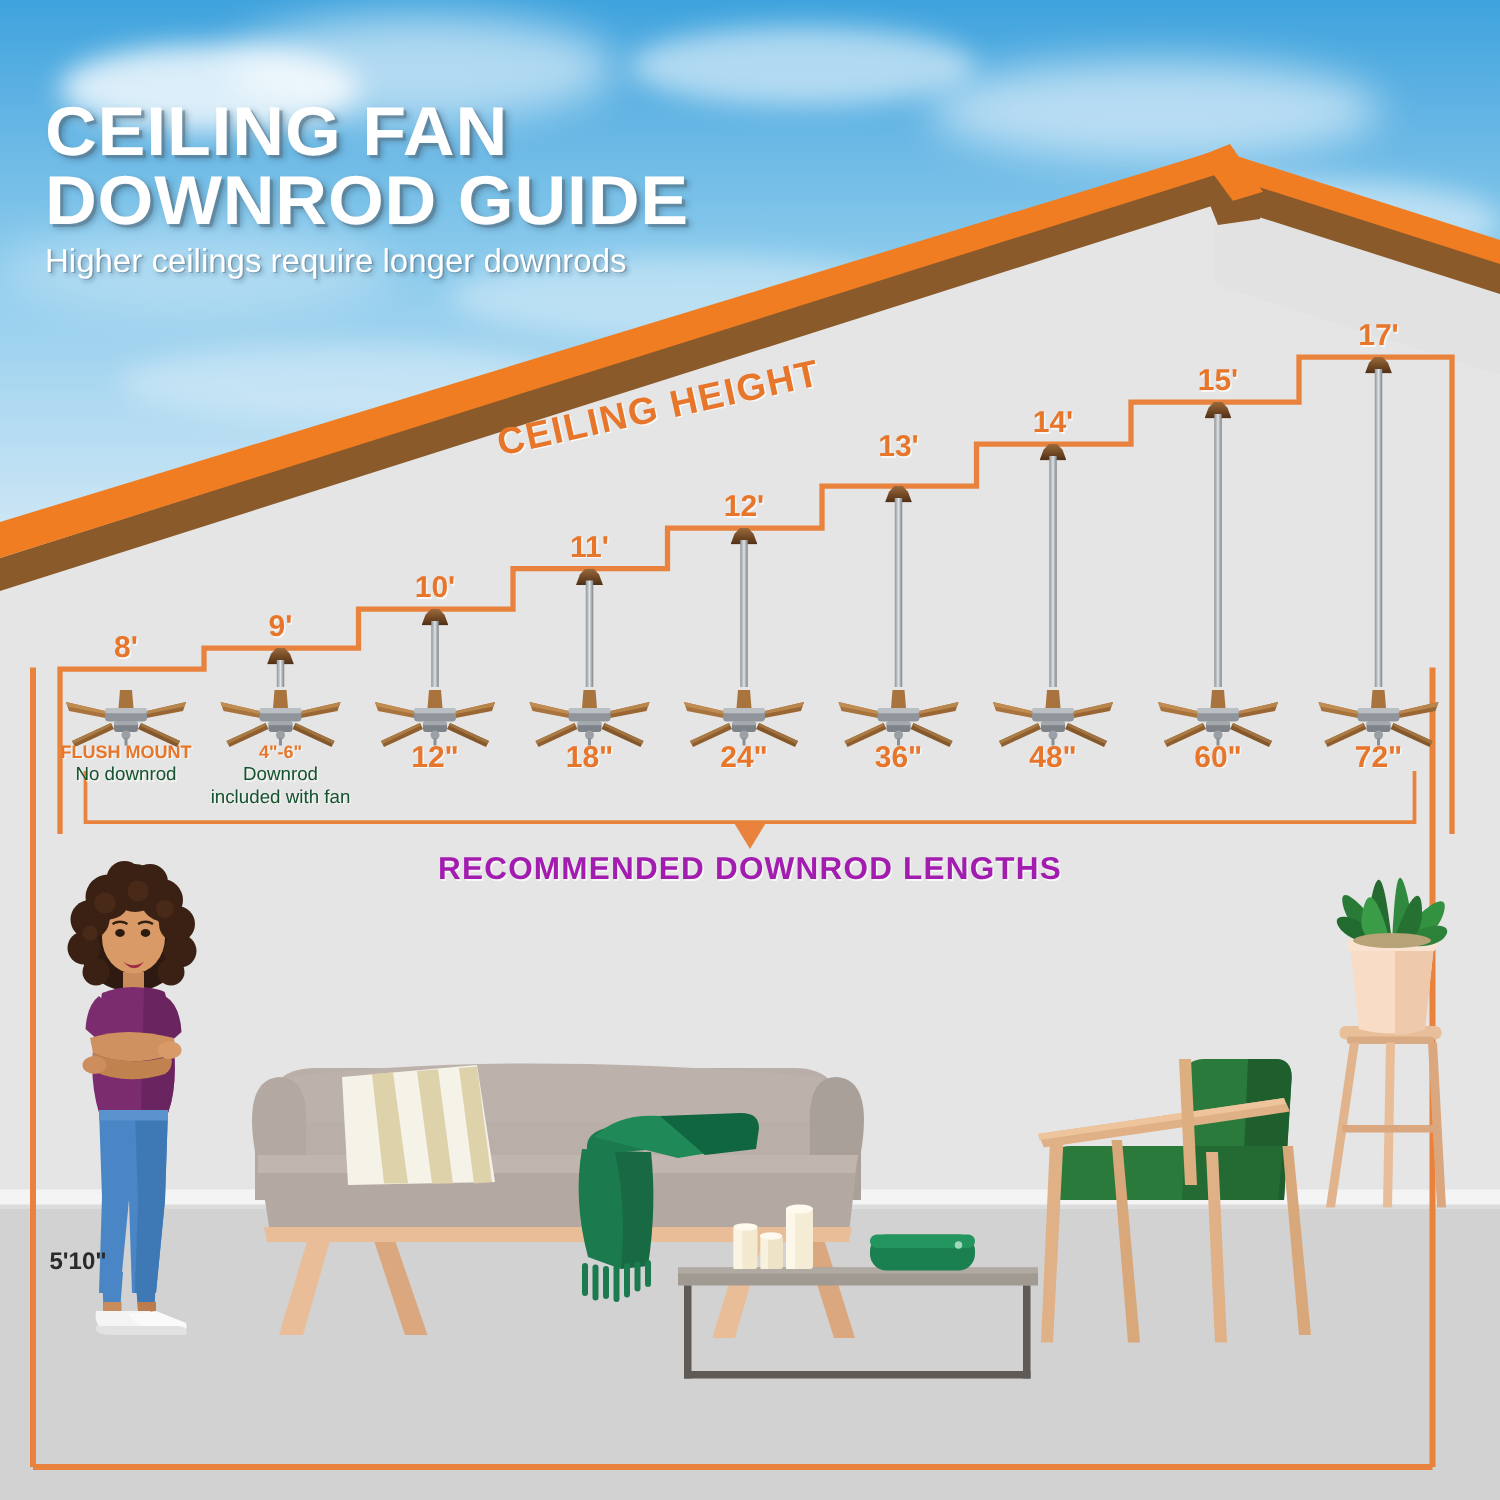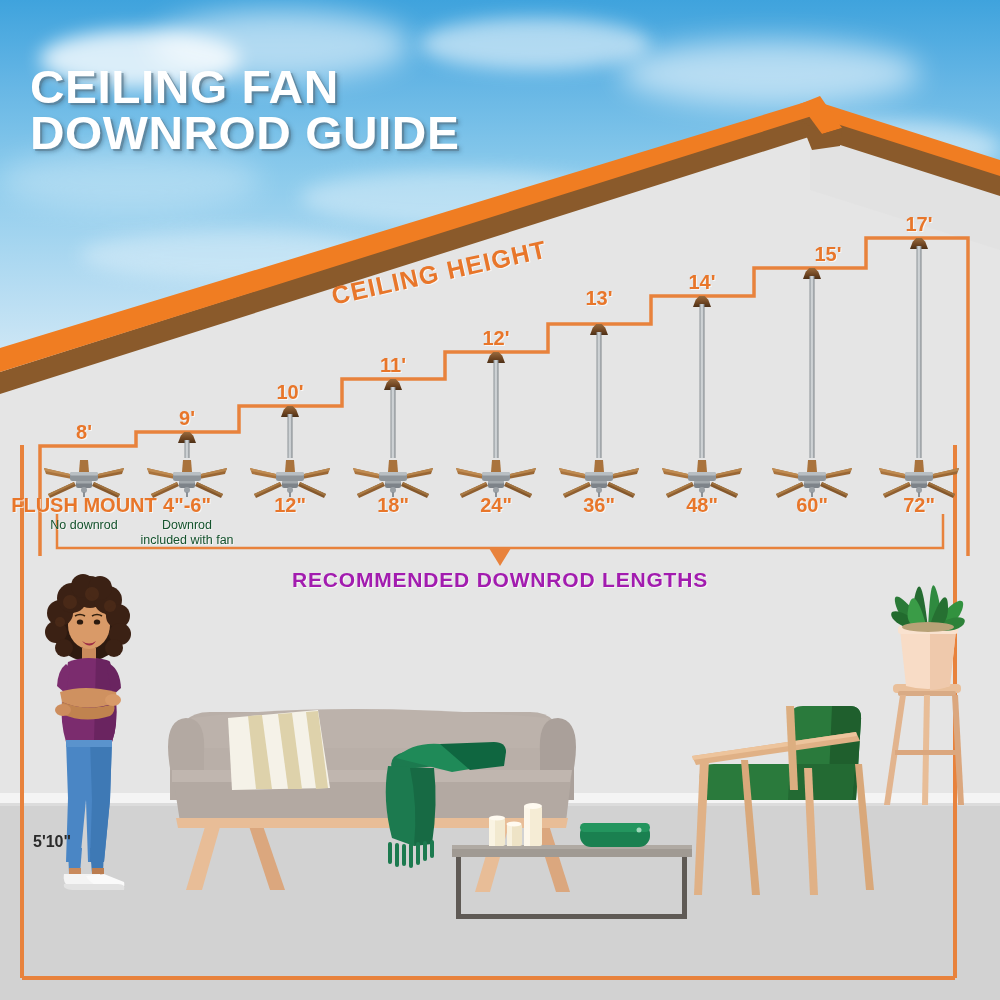--- a/index.html
+++ b/index.html
@@ -72,21 +72,21 @@
     white-space:nowrap;
   }
   .rod-label .main{
     font-weight:bold;font-size:20px;color:#e8762a;
     text-shadow:1px 1px 0 rgba(255,255,255,.7);display:block;
   }
   .rod-label .sub{
     font-size:12.5px;color:#14532d;line-height:14px;display:block;margin-top:1px;
     text-shadow:1px 1px 0 rgba(255,255,255,.6);
   }
-  .rod-label.small .main{font-size:20px;}
+  .rod-label.small .main{font-size:12px;}
 
   
   .recommended-text{
     position:absolute;left:500px;top:568px;transform:translateX(-50%);z-index:33;
     font-weight:bold;font-size:21px;color:#a21caf;letter-spacing:0.8px;
     text-shadow:1px 1px 0 rgba(255,255,255,.7);white-space:nowrap;
   }
 
   
   .person-height{
@@ -313,20 +313,21 @@
           <circle cx="92" cy="594" r="7"></circle>
         <circle cx="110" cy="606" r="6"></circle>
           <circle cx="60" cy="622" r="5"></circle>
       </g>
     </g>
   </svg>
 
   <div class="title-block">
     <div class="title-line">CEILING FAN</div>
     <div class="title-line">DOWNROD GUIDE</div>
+    <div class="subtitle-line">Higher ceilings require longer downrods</div>
   </div>
 
   <div class="ceiling-height-label">CEILING HEIGHT</div>
 
   <div id="steps-layer">
       <div class="step-label" style="left: 84px; top: 421px;">8'</div>
       <div class="fan-unit" style="left: 36px; top: 446px; width: 96px; height: 54px;">
         <div style="position:absolute;left:0;top:6px;width:96px;">
   <svg width="96" height="48" viewBox="0 0 96 48">
     <g>
@@ -529,21 +530,21 @@
       <rect x="40" y="29" width="16" height="7" rx="2" fill="#7d8389"></rect>
       <rect x="40" y="29" width="16" height="2.5" rx="1" fill="#a3a9ad"></rect>
       <circle cx="48" cy="38" r="3" fill="#9aa0a5"></circle>
       <rect x="47" y="40" width="2" height="5" fill="#8a9096"></rect>
     </g>
   </svg></div>
       </div>
       <div class="rod-label" style="left: 702px; top: 494px;">
         <span class="main">48"</span>
       </div>
-      <div class="step-label" style="left: 812px; top: 243px; margin-left: 16px;">15'</div>
+      <div class="step-label" style="left: 812px; top: 243px;">15'</div>
       <div class="fan-unit" style="left: 764px; top: 268px; width: 96px; height: 232px;">
         <div class="canopy"></div>
         <div class="downrod" style="top:8px;height:182px;"></div>
         <div style="position:absolute;left:0;top:184px;width:96px;">
   <svg width="96" height="48" viewBox="0 0 96 48">
     <g>
       <polygon points="8,16 34,22 36,27 10,22" fill="#a9733d"></polygon>
       <polygon points="8,16 34,22 34,24 9,19" fill="#c08c52"></polygon>
       <polygon points="88,16 62,22 60,27 86,22" fill="#9a6734"></polygon>
       <polygon points="88,16 62,22 62,24 87,19" fill="#b8854c"></polygon>

